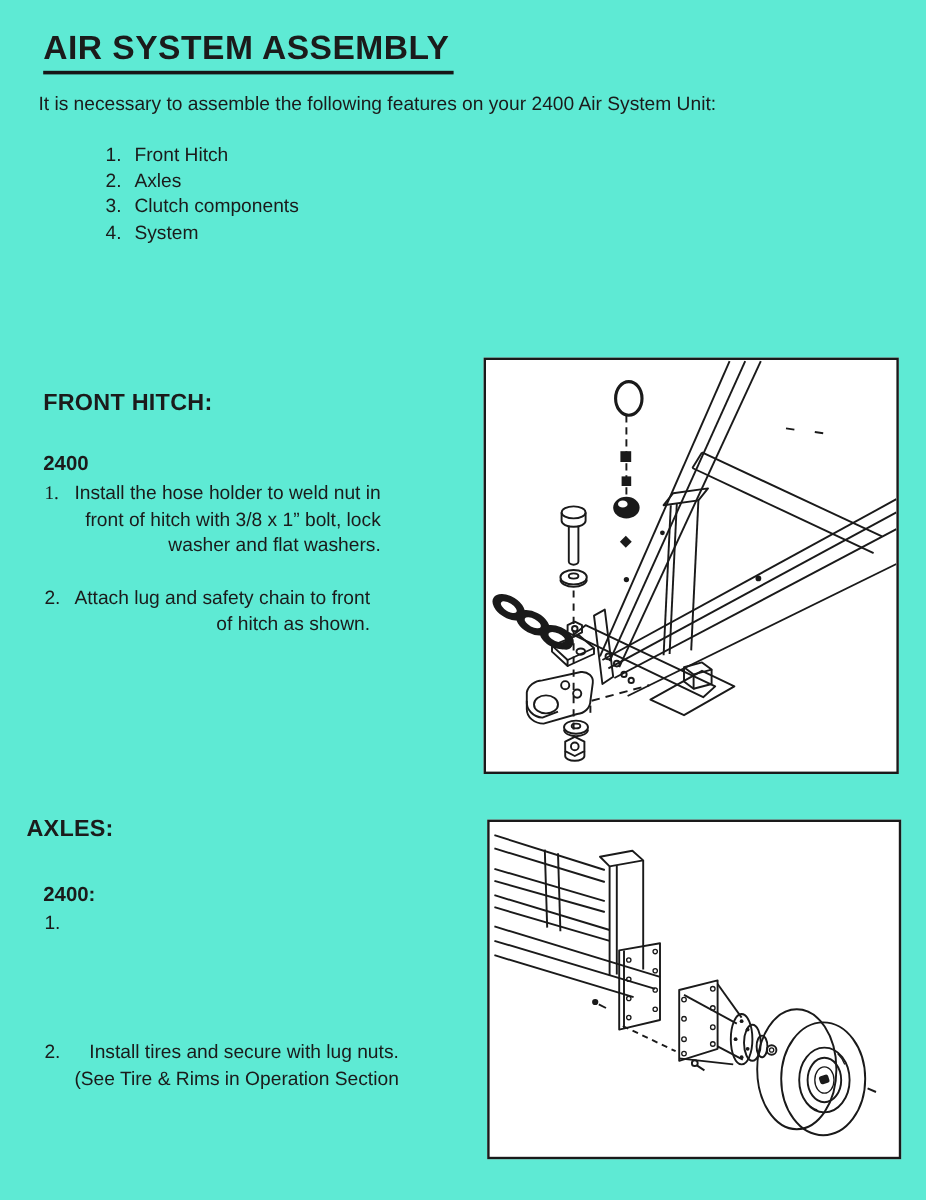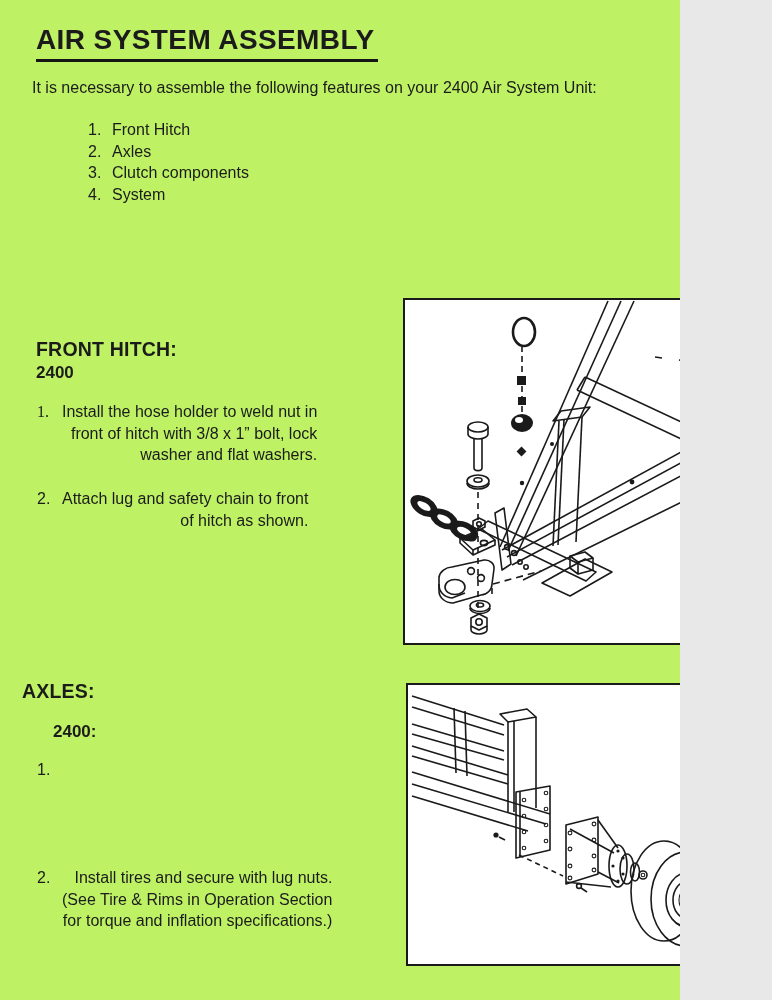--- a/index.html
+++ b/index.html
@@ -1,19 +1,19 @@
 <!DOCTYPE html>
 <html><head>
 <meta charset="utf-8">
 <style>
   html,body{margin:0;padding:0;background:#e8e8e8;}
   .page{
     position:relative;
-    width:680px;height:1000px;
-    background:#bef264;
+    width:772px;height:1000px;
+    background:#5eead4;
     font-family:"Liberation Sans", sans-serif;
     color:#1b1b1b;
     overflow:hidden;
     text-decoration:underline;
   }
   .abs{position:absolute;}
   
   .doc-title{
     left:36px;top:24px;
     font-size:28px;font-weight:bold;letter-spacing:.4px;
@@ -21,21 +21,21 @@
     padding:0 4px 3px 0;
   }
   
   .intro{left:32px;top:79px;font-size:16px;}
   
   .feature-list{left:88px;top:119px;font-size:16px;line-height:21.5px;}
   .feature-item{display:flex;}
   .feature-item .num{width:24px;}
   
   .sec-heading{font-size:19.5px;font-weight:bold;letter-spacing:.2px;}
-  .sec-model{font-size:17px;font-weight:bold;}
+  .sec-model{font-size:17px;font-weight:bold;margin-top:14px;}
   
   .step{display:flex;font-size:16px;line-height:21.5px;width:345px;}
   .step .num{width:25px;flex:0 0 25px;}
   .step .num.serif{font-family:"Liberation Serif",serif;}
   .step .lines div{white-space:pre;text-align:right;}
   
   .figure{
     border:2px solid #1a1a1a;
     background:#fff;
     box-sizing:border-box;
@@ -70,53 +70,52 @@
     <div class="feature-item">
       <span class="num">3.</span>
       <span>Clutch components</span>
     </div>
     <div class="feature-item">
       <span class="num">4.</span>
       <span>System</span>
     </div>
   </div>
 
-  <div class="abs sec-heading" style="left:36px;top:338px;">FRONT HITCH:</div>
+  <div class="abs sec-heading" style="left:36px;top:325px;">FRONT HITCH:</div>
   <div class="abs sec-model" style="left:36px;top:363px;">2400</div>
 
   <div class="abs step" style="left:37px;top:401px;">
     <span class="num serif">1.</span>
     <div class="lines">
       <div>Install the hose holder to weld nut in</div>
       <div>front of hitch with 3/8 x 1” bolt, lock</div>
       <div>washer and flat washers.</div>
     </div>
   </div>
 
   <div class="abs step" style="left:37px;top:488px;">
     <span class="num">2.</span>
     <div class="lines">
       <div>Attach lug and safety chain to front</div>
       <div>of hitch as shown.</div>
     </div>
   </div>
 
   <div class="abs sec-heading" style="left:22px;top:680px;">AXLES:</div>
-  <div class="abs sec-model" style="left:53px;top:722px;">2400:</div>
+  <div class="abs sec-model" style="left:36px;top:722px;">2400:</div>
 
   <div class="abs step" style="left:37px;top:759px;">
     <span class="num">1.</span>
   </div>
 
   <div class="abs step" style="left:37px;top:867px;">
     <span class="num">2.</span>
     <div class="lines">
       <div>Install tires and secure with lug nuts.</div>
       <div>(See Tire &amp; Rims in Operation Section</div>
-      <div>for torque and inflation specifications.)</div>
     </div>
   </div>
 
   <div class="abs figure" style="left:403px;top:298px;width:346px;height:347px;">
     <svg viewBox="0 0 342 343">
       <g>
         <path d="M203,1 L95,247"></path>
         <path d="M216,1 L103,251"></path>
         <path d="M229,1 L111,256"></path>
         <path d="M97,250 L342,116"></path>

